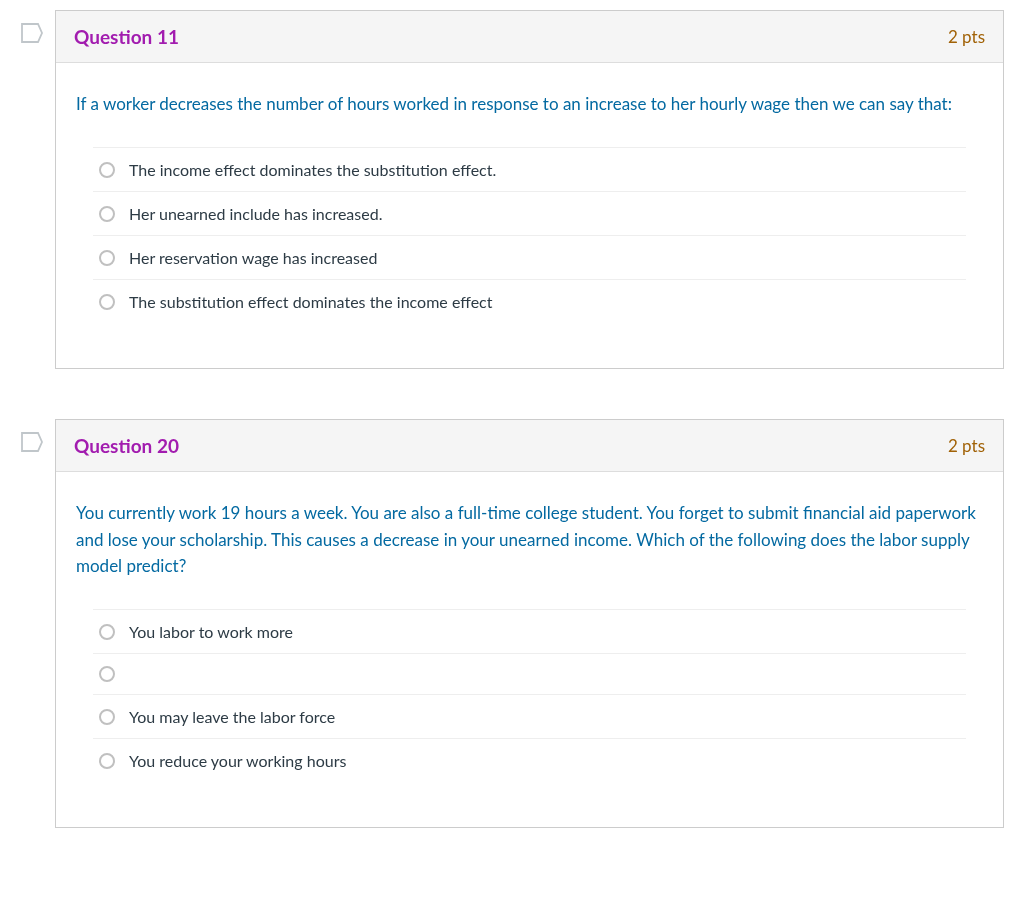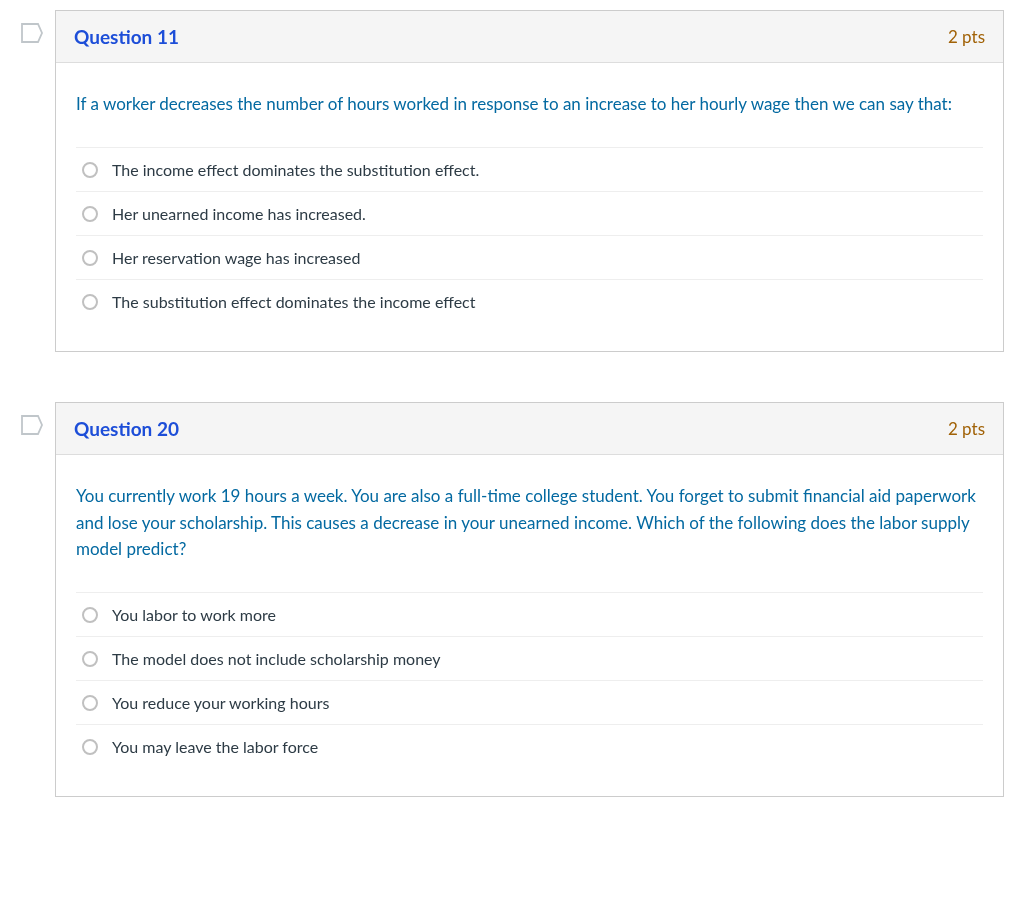--- a/index.html
+++ b/index.html
@@ -36,37 +36,37 @@
       background: #f5f5f5;
       border-bottom: 1px solid #ddd;
       padding: 14px 18px;
       display: flex;
       justify-content: space-between;
       align-items: center;
     }
     .question-title {
       font-weight: 700;
       font-size: 19px;
-      color: #1d4ed8;
+      color: #a21caf;
     }
     .question-points {
       font-size: 17px;
       color: #a16207;
     }
     .question-body {
       padding: 28px 20px;
     }
     .question-prompt {
       font-size: 17px;
       color: #0369a1;
       line-height: 1.55;
       margin-bottom: 30px;
     }
     .answers {
-      margin: 0;
+      margin: 17px;
     }
     .answer-row {
       display: flex;
       align-items: center;
       padding: 12px 6px;
       border-top: 1px solid #eee;
     }
     .answer-row:first-child {
       border-top: 1px solid #eee;
     }
@@ -104,21 +104,21 @@
     </div>
     <div class="question-body">
       <div class="question-prompt">If a worker decreases the number of hours worked in response to an increase to her hourly wage then we can say that:</div>
       <div class="answers">
         <div class="answer-row">
           <div class="answer-radio"></div>
           <span class="answer-label">The income effect dominates the substitution effect.</span>
         </div>
         <div class="answer-row">
           <div class="answer-radio"></div>
-          <span class="answer-label">Her unearned income has increased.</span>
+          <span class="answer-label">Her unearned include has increased.</span>
         </div>
         <div class="answer-row">
           <div class="answer-radio"></div>
           <span class="answer-label">Her reservation wage has increased</span>
         </div>
         <div class="answer-row">
           <div class="answer-radio"></div>
           <span class="answer-label">The substitution effect dominates the income effect</span>
         </div>
       </div>
@@ -139,26 +139,25 @@
     </div>
     <div class="question-body">
       <div class="question-prompt">You currently work 19 hours a week. You are also a full-time college student. You forget to submit financial aid paperwork and lose your scholarship. This causes a decrease in your unearned income. Which of the following does the labor supply model predict?</div>
       <div class="answers">
         <div class="answer-row">
           <div class="answer-radio"></div>
           <span class="answer-label">You labor to work more</span>
         </div>
         <div class="answer-row">
           <div class="answer-radio"></div>
-          <span class="answer-label">The model does not include scholarship money</span>
+        </div>
+        <div class="answer-row">
+          <div class="answer-radio"></div>
+          <span class="answer-label">You may leave the labor force</span>
         </div>
         <div class="answer-row">
           <div class="answer-radio"></div>
           <span class="answer-label">You reduce your working hours</span>
-        </div>
-        <div class="answer-row">
-          <div class="answer-radio"></div>
-          <span class="answer-label">You may leave the labor force</span>
         </div>
       </div>
     </div>
   </div>
 </div>
 
 </body></html>

